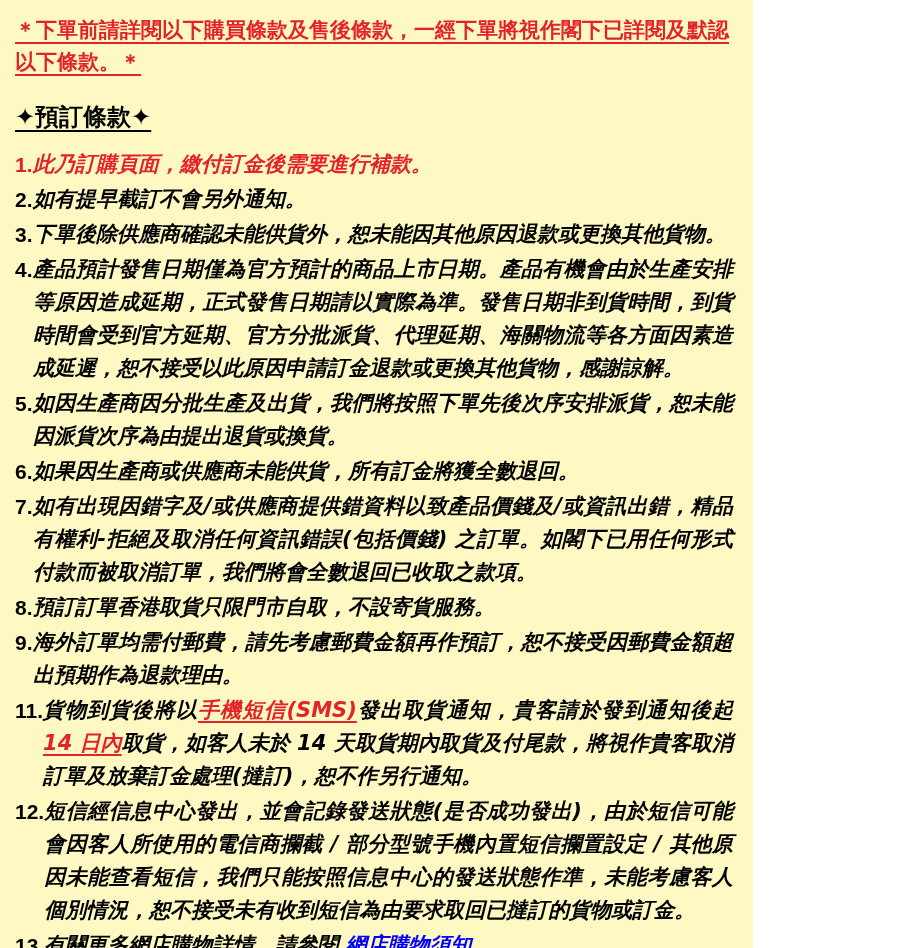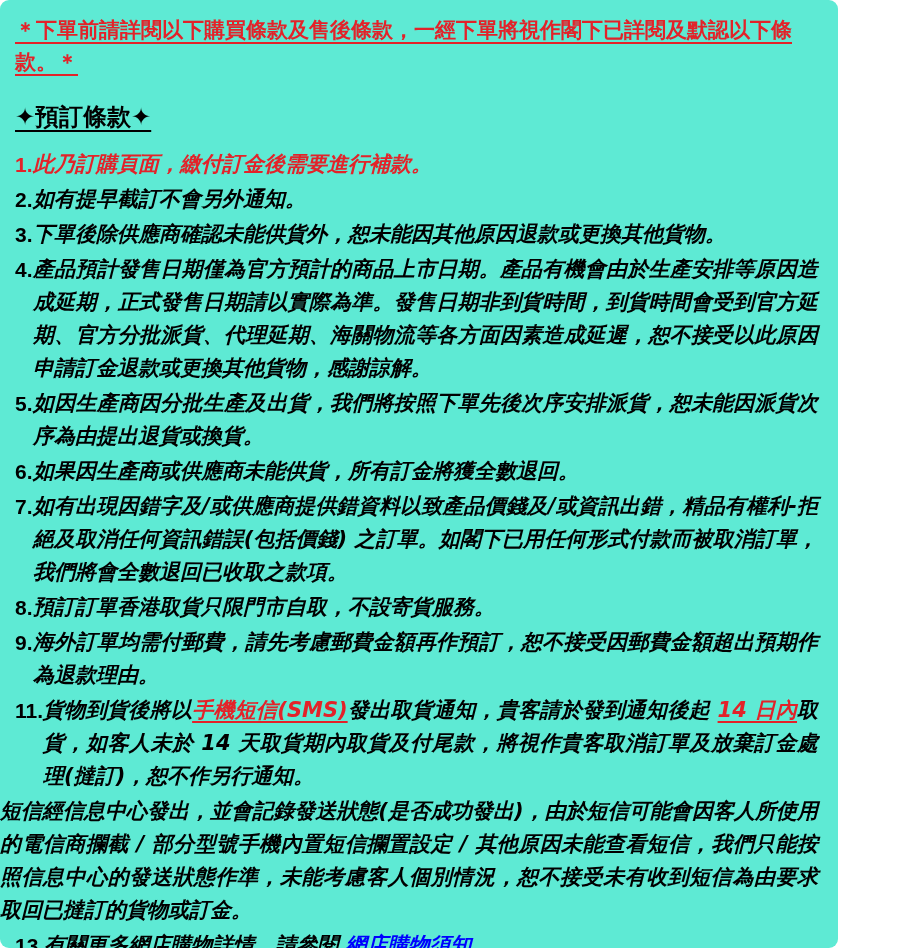--- a/index.html
+++ b/index.html
@@ -1,30 +1,29 @@
 <!DOCTYPE html>
 <html lang="zh-Hant"><head>
 <meta charset="utf-8">
 <style>
   html, body {
     margin: 0;
     padding: 0;
     background: #ffffff;
   }
   .page {
-    width: 838px;
+    width: 753px;
     height: 948px;
     box-sizing: border-box;
     padding: 14px 18px 10px 0;
-    background: #5eead4;
+    background: #fef9c3;
     font-family: "DejaVu Sans", sans-serif;
     font-weight: bold;
     color: #000000;
     overflow: hidden;
-    border-radius: 9px;
   }
   
   .notice {
     margin: 0 0 0 15px;
     font-size: 21px;
     line-height: 32px;
     color: #e32229;
     text-decoration: underline;
     text-decoration-thickness: 2px;
     text-underline-offset: 5px;
@@ -126,20 +125,21 @@
       </div>
       <div class="term">
         <span class="term-num">9.</span>
         <span class="term-body"><span class="seg-normal">海外訂單均需付郵費，請先考慮郵費金額再作預訂，恕不接受因郵費金額超出預期作為退款理由。</span></span>
       </div>
       <div class="term">
         <span class="term-num">11.</span>
         <span class="term-body"><span class="seg-normal">貨物到貨後將以</span><span class="seg-red-underline">手機短信(SMS)</span><span class="seg-normal">發出取貨通知，貴客請於發到通知後起 </span><span class="seg-red-underline">14 日內</span><span class="seg-normal">取貨，如客人未於 14 天取貨期內取貨及付尾款，將視作貴客取消訂單及放棄訂金處理(撻訂)，恕不作另行通知。</span></span>
       </div>
       <div class="term">
+        <span class="term-num">12.</span>
         <span class="term-body"><span class="seg-normal">短信經信息中心發出，並會記錄發送狀態(是否成功發出)，由於短信可能會因客人所使用的電信商攔截 / 部分型號手機內置短信攔置設定 / 其他原因未能查看短信，我們只能按照信息中心的發送狀態作準，未能考慮客人個別情況，恕不接受未有收到短信為由要求取回已撻訂的貨物或訂金。</span></span>
       </div>
       <div class="term">
         <span class="term-num">13.</span>
         <span class="term-body"><span class="seg-normal">有關更多網店購物詳情，請參閱 </span><span class="seg-link">網店購物須知</span><span class="seg-normal"> 。</span></span>
       </div>
     </div>
 
 </div>
 

